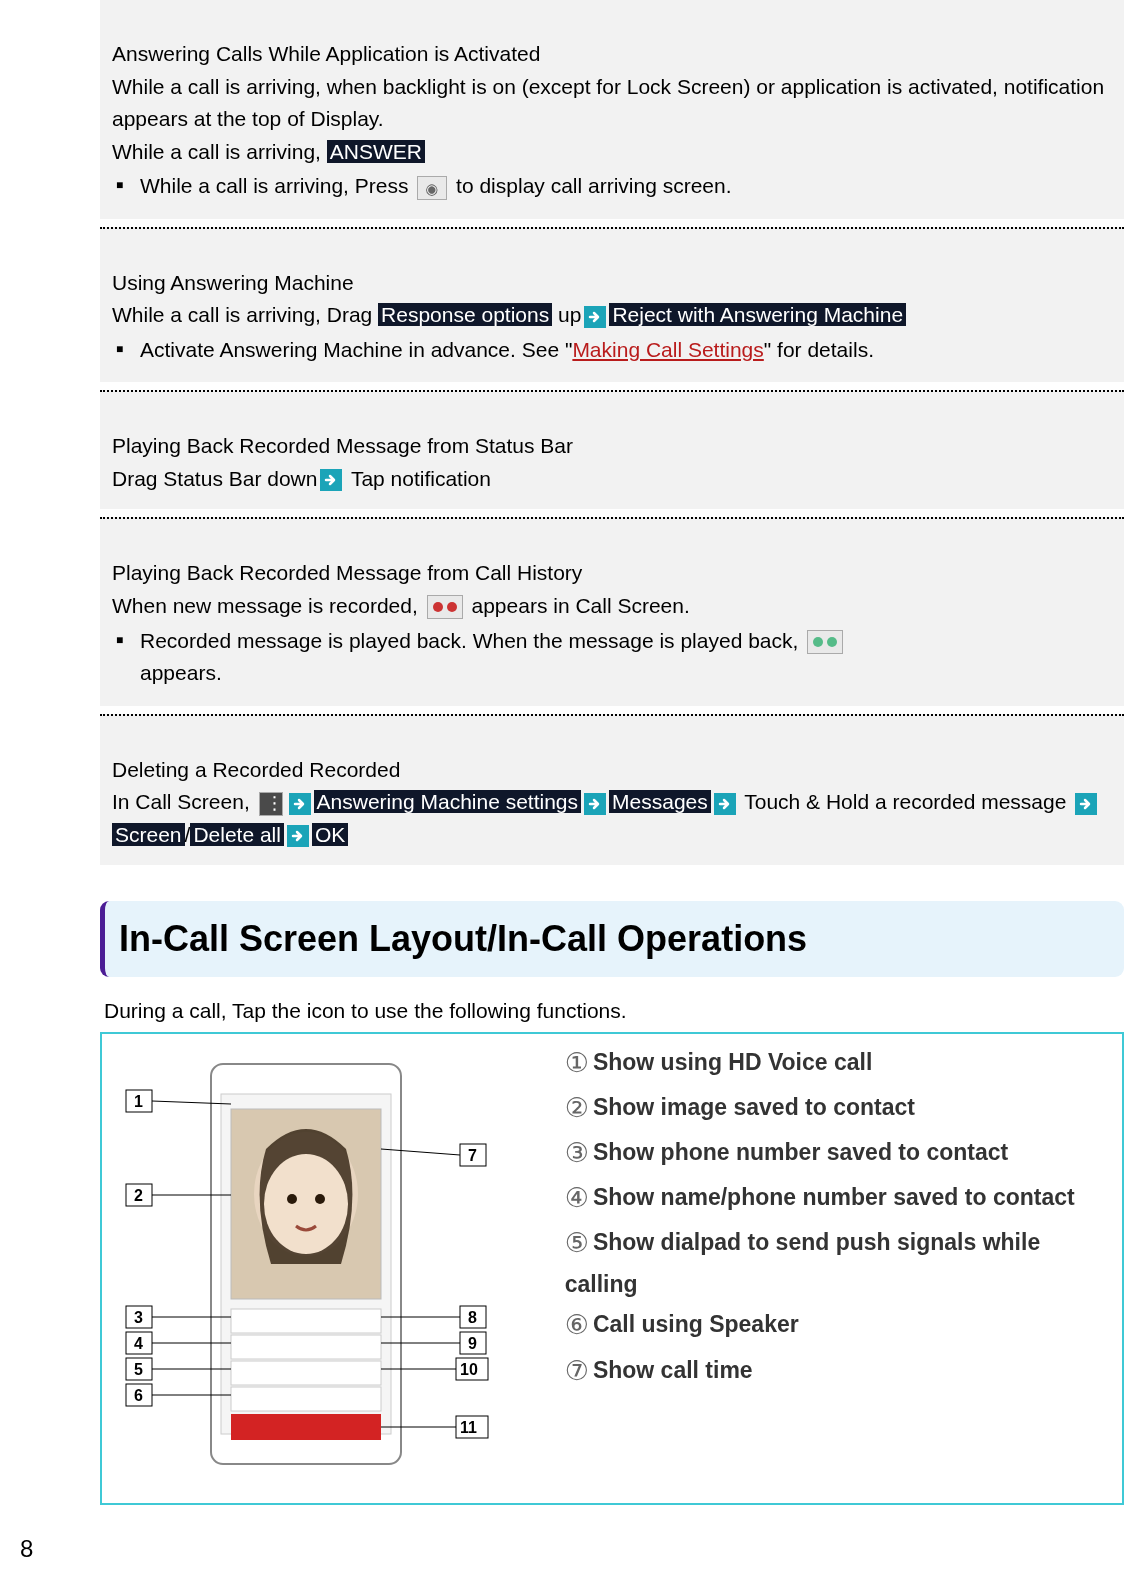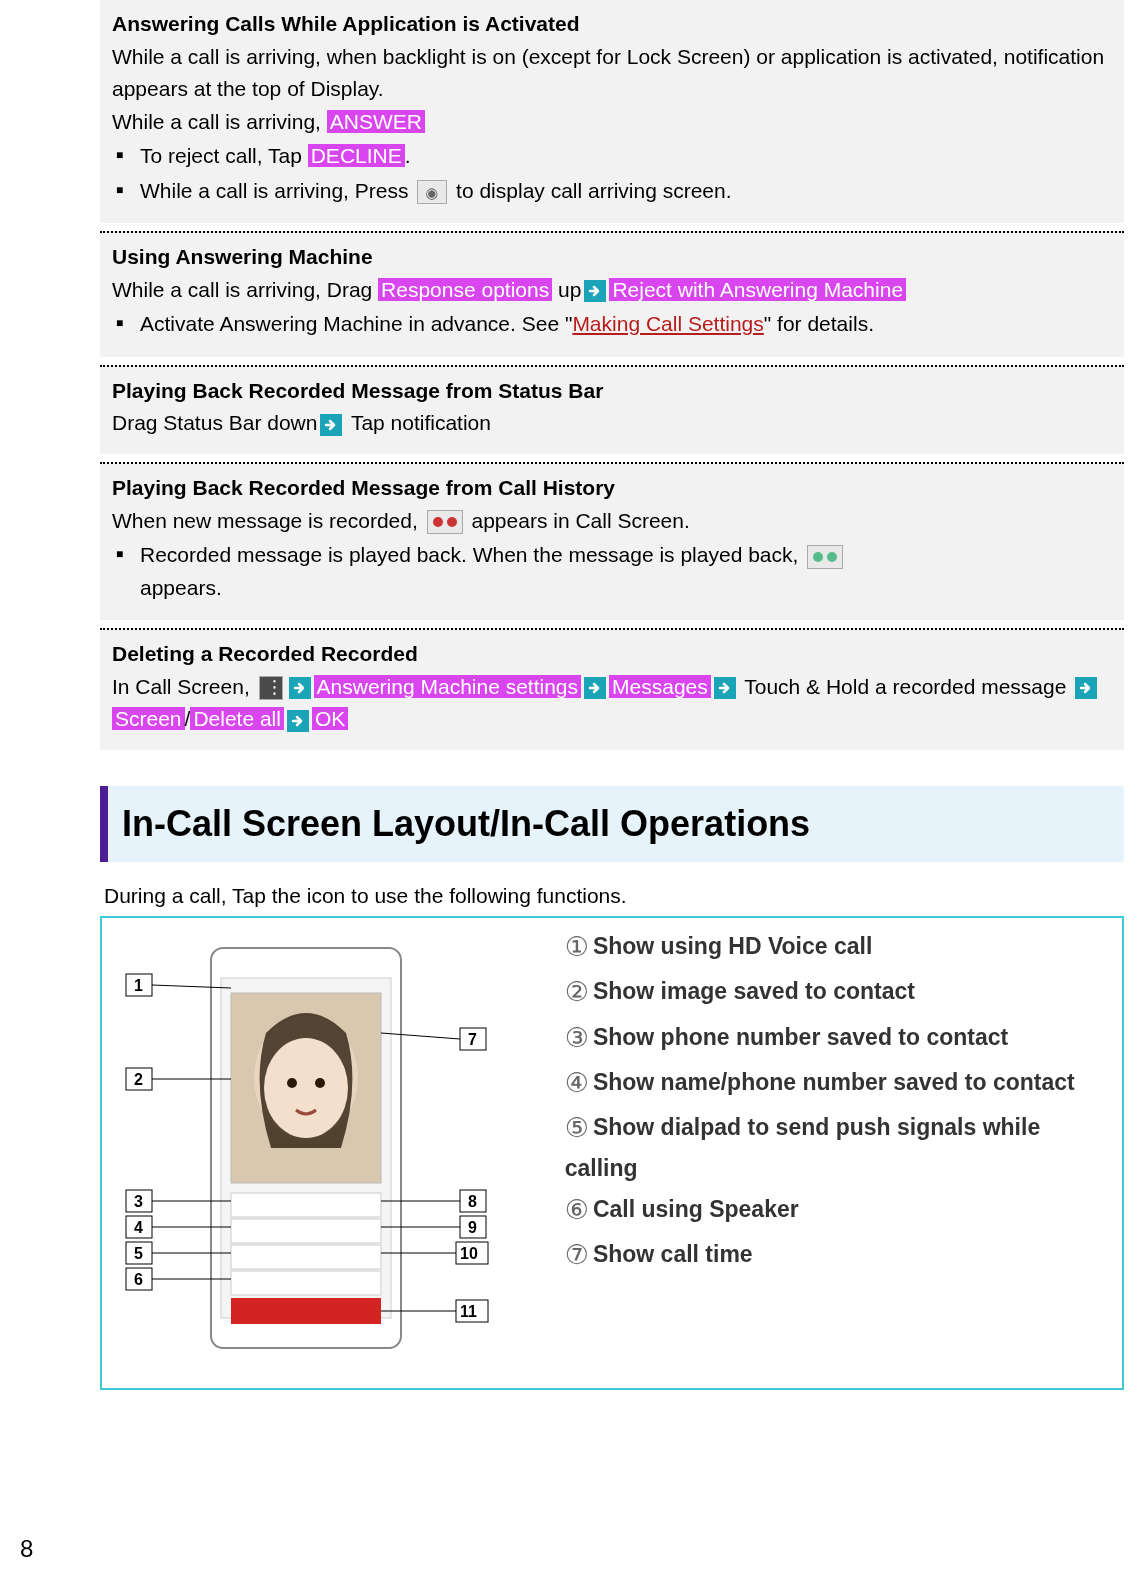--- a/index.html
+++ b/index.html
@@ -18,41 +18,42 @@
   .section {
     background: #f2f2f2;
     border-top: 2px dotted #000;
     padding: 8px 12px 14px 12px;
     margin-bottom: 8px;
   }
   .section:first-child {
     border-top: none;
   }
   .section-title {
-    font-weight: bold;
+    font-weight: normal;
+    margin-top: 30px;
   }
   .bullet-list {
     list-style: none;
     padding-left: 0;
     margin: 0;
   }
   .bullet-list li {
     position: relative;
     padding-left: 28px;
     margin: 2px 0;
   }
   .bullet-list li::before {
     content: "■";
     position: absolute;
     left: 4px;
     font-size: 12px;
     top: 6px;
   }
   .token {
-    background: #d946ef;
+    background: #0f172a;
     color: #fff;
     padding: 0px 3px;
     white-space: nowrap;
     text-align: center;
   }
   a.link {
     color: #b91c1c;
     text-decoration: underline;
   }
   .arrow-icon {
@@ -112,25 +113,26 @@
     content: "◉";
     position: absolute;
     top: 0;
     left: 7px;
     font-size: 15px;
     color: #666;
   }
   .heading-bar {
     margin: 36px 0 18px 0;
     background: #e6f3fb;
-    border-left: 8px solid #4c1d95;
+    border-left: 5px solid #4c1d95;
     padding: 10px 14px;
     font-size: 36px;
     font-weight: bold;
     color: #000;
+    border-radius: 9px;
   }
   .intro-line {
     margin: 0 0 4px 4px;
   }
   .layout-table {
     border: 2px solid #3fc9d6;
     width: 100%;
     border-collapse: collapse;
     margin-bottom: 40px;
   }
@@ -180,23 +182,20 @@
 
 <div class="page">
 
   <div class="section">
     <div class="section-title">Answering Calls While Application is Activated</div>
     <div>While a call is arriving, when backlight is on (except for Lock Screen) or application is activated, notification appears at the top of Display.</div>
     <div>
       <span>While a call is arriving, </span><span class="token">ANSWER</span>
     </div>
     <ul class="bullet-list">
-      <li>
-        <span>To reject call, Tap </span><span class="token">DECLINE</span><span>.</span>
-      </li>
       <li>
         <span>While a call is arriving, Press </span>
         <span class="inline-icon camera"></span>
         <span> to display call arriving screen.</span>
       </li>
     </ul>
   </div>
 
   <div class="section">
     <div class="section-title">Using Answering Machine</div>

